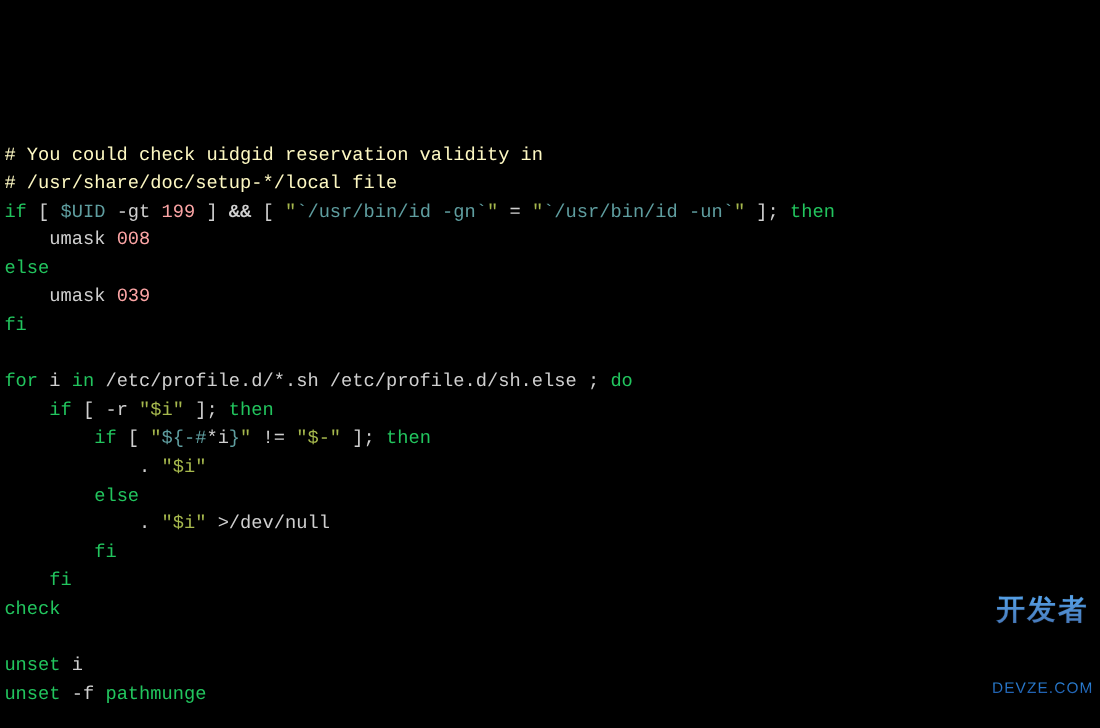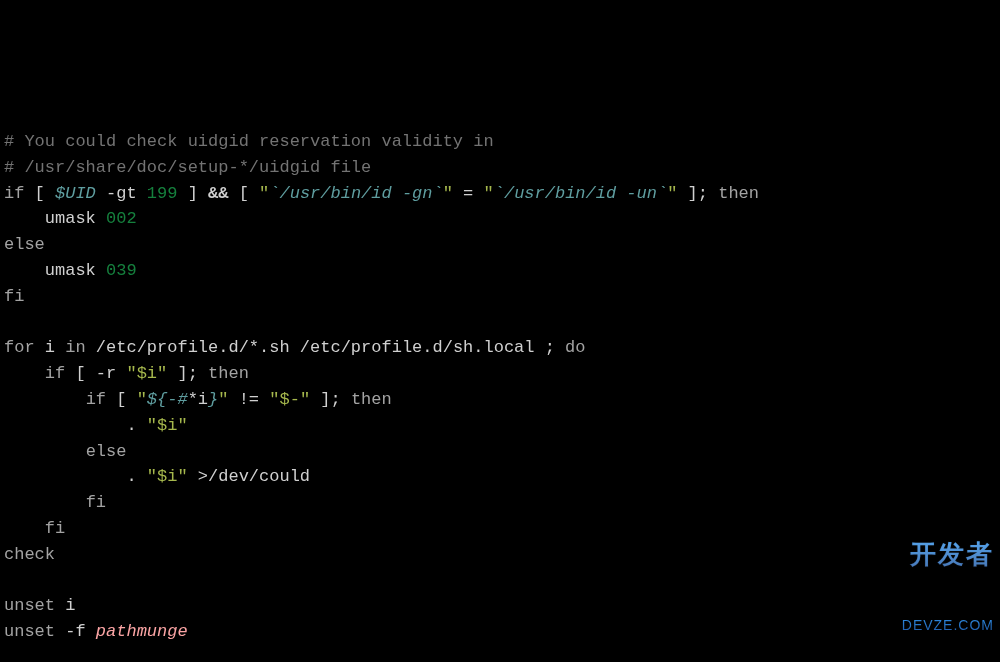--- a/index.html
+++ b/index.html
@@ -8,35 +8,35 @@
     background: #000000;
     font-family: "Menlo", "Consolas", "Courier New", monospace;
     font-size: 17px;
     line-height: 25.8px;
     color: #d0d0d0;
     white-space: pre;
     position: relative;
   }
   .code-block { padding: 0 4px; }
   
-  .cm  { color: #737373; }   
-  .kw  { color: #a3a3a3; }
-  .num { color: #15803d; margin-top: 44px; }   
+  .cm  { color: #fef9c3; }   
+  .kw  { color: #22c55e; }
+  .num { color: #fca5a5; margin-top: 44px; }   
   .op  { color: #d0d0d0; font-weight: bold; }
   .str { color: #a6b84d; }   
-  .var { color: #5f9ea0; font-style: italic; }   
-  .fn  { color: #fca5a5; font-style: italic; }   
+  .var { color: #5f9ea0; }   
+  .fn  { color: #22c55e; }   
   .pl  { color: #d0d0d0; }
 
   
   .watermark {
     position: absolute;
     right: 6px;
     bottom: 4px;
-    text-align: right;
+    text-align: center;
     font-family: "PingFang SC","Microsoft YaHei",sans-serif;
     letter-spacing: 2px;
     pointer-events: none;
   }
   .watermark .cn {
     font-size: 26px;
     font-weight: 700;
     background: linear-gradient(180deg,#2f8de4,#1e5aa8);
     -webkit-background-clip: text;
     background-clip: text;
@@ -55,33 +55,33 @@
     line-height: 1;
   }
 </style>
 </head>
 <body>
 
 
 
 <div class="code-block">
 <span class="cm"># You could check uidgid reservation validity in</span>
-<span class="cm"># /usr/share/doc/setup-*/uidgid file</span>
+<span class="cm"># /usr/share/doc/setup-*/local file</span>
 <span class="kw">if</span><span class="pl"> [ </span><span class="var">$UID</span><span class="pl"> -gt </span><span class="num">199</span><span class="pl"> ] </span><span class="op">&amp;&amp;</span><span class="pl"> [ </span><span class="str">"</span><span class="var">`/usr/bin/id -gn`</span><span class="str">"</span><span class="pl"> = </span><span class="str">"</span><span class="var">`/usr/bin/id -un`</span><span class="str">"</span><span class="pl"> ]; </span><span class="kw">then</span>
-<span class="pl">    umask </span><span class="num">002</span>
+<span class="pl">    umask </span><span class="num">008</span>
 <span class="kw">else</span>
 <span class="pl">    umask </span><span class="num">039</span>
 <span class="kw">fi</span>
 
-<span class="kw">for</span><span class="pl"> i </span><span class="kw">in</span><span class="pl"> /etc/profile.d/*.sh /etc/profile.d/sh.local ; </span><span class="kw">do</span>
+<span class="kw">for</span><span class="pl"> i </span><span class="kw">in</span><span class="pl"> /etc/profile.d/*.sh /etc/profile.d/sh.else ; </span><span class="kw">do</span>
 <span class="pl">    </span><span class="kw">if</span><span class="pl"> [ -r </span><span class="str">"$i"</span><span class="pl"> ]; </span><span class="kw">then</span>
 <span class="pl">        </span><span class="kw">if</span><span class="pl"> [ </span><span class="str">"</span><span class="var">${</span><span class="var">-#</span><span class="pl">*i</span><span class="var">}</span><span class="str">"</span><span class="pl"> != </span><span class="str">"$-"</span><span class="pl"> ]; </span><span class="kw">then</span>
 <span class="pl">            . </span><span class="str">"$i"</span>
 <span class="pl">        </span><span class="kw">else</span>
-<span class="pl">            . </span><span class="str">"$i"</span><span class="pl"> &gt;</span><span class="pl">/dev/could</span>
+<span class="pl">            . </span><span class="str">"$i"</span><span class="pl"> &gt;</span><span class="pl">/dev/null</span>
 <span class="pl">        </span><span class="kw">fi</span>
 <span class="pl">    </span><span class="kw">fi</span>
 <span class="kw">check</span>
 
 <span class="kw">unset</span><span class="pl"> i</span>
 <span class="kw">unset</span><span class="pl"> -f </span><span class="fn">pathmunge</span>
 </div>
 
 
 <div class="watermark">

